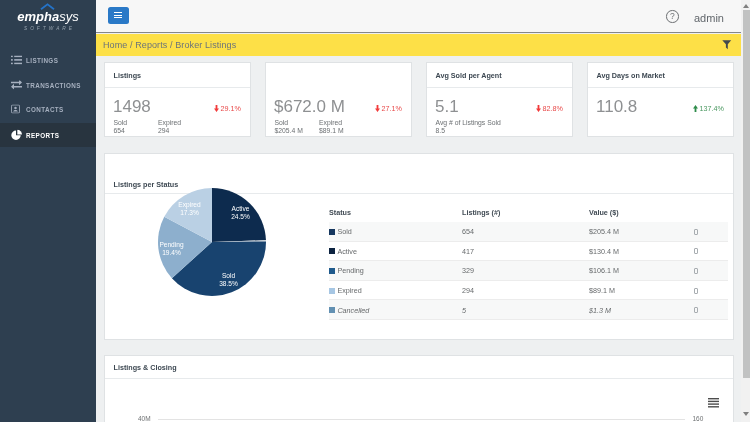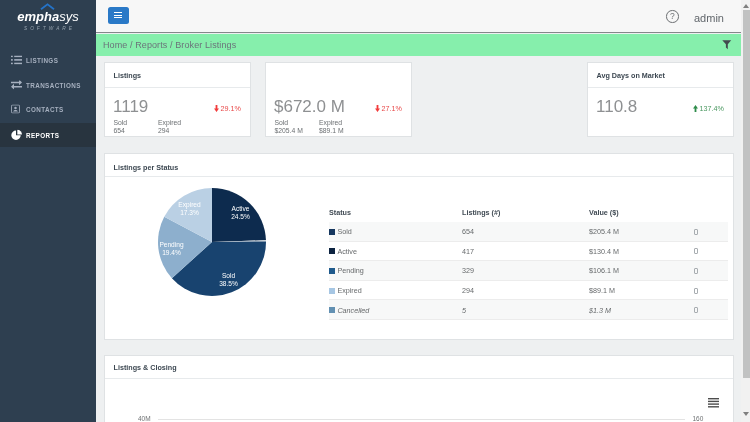--- a/index.html
+++ b/index.html
@@ -12,36 +12,36 @@
 .navitem .lbl { position:absolute; left:26px; top:50%; transform:translateY(-50%); }
 .navitem svg { position:absolute; left:11px; top:50%; transform:translateY(-50%); }
 .navitem.active { background:#28343f; color:#fff; }
 
 #topbar { left:96px; top:0; width:645px; height:33px; background:#f7f7f7; border-bottom:1px solid #85878a; }
 #hamb { left:107.5px; top:7.3px; width:21px; height:16.4px; background:#2a79c7; border-radius:2.5px; }
 #hamb i { position:absolute; left:6.7px; width:7.6px; height:1.2px; background:#fff; }
 #help { left:666px; top:10px; width:12.5px; height:12.5px; border:1px solid #6e7174; border-radius:50%; color:#6e7174; font-size:8.5px; text-align:center; line-height:10.8px; }
 #admin { left:694px; top:11.5px; font-size:11px; color:#62676c; }
 
-#crumbbar { left:96px; top:34px; width:645px; height:22px; background:#86efac; }
+#crumbbar { left:96px; top:34px; width:645px; height:22px; background:#fde047; }
 #crumb { left:7px; top:50%; transform:translateY(-50%); font-size:9px; letter-spacing:0.1px; color:#6b737a; }
 
 .card { position:absolute; background:#fff; border:1px solid #dfe2e4; }
 .chead { position:absolute; left:0; top:0; right:0; height:25px; border-bottom:1px solid #e7eaec; font-size:7.2px; font-weight:bold; color:#3d4852; }
 .chead span { position:absolute; left:8.5px; top:50%; transform:translateY(-50%); }
 .statcard { top:61.5px; width:147px; height:75.5px; }
 .bignum { position:absolute; left:8px; top:35.8px; font-size:17px; color:#8e9092; line-height:1; }
 .pct { position:absolute; right:9px; top:41px; font-size:7.2px; }
 .pct.red { color:#e84a4a; }
 .pct.green { color:#4a9860; }
 .sublabel { position:absolute; top:56.5px; font-size:6.8px; color:#6b6f72; }
 .subval { position:absolute; top:64px; font-size:6.8px; color:#6b6f72; }
 
 #statuscard { left:104px; top:152.5px; width:630px; height:187.5px; }
-#statuscard .chead { height:23.5px; }
+#statuscard .chead { height:23.5px;margin-top:17px; }
 #statuscard .chead span { top:9.4px; transform:none; }
 #closecard .chead { height:22.5px; }
 #closecard { left:104px; top:355px; width:630px; height:120px; }
 
 .trow { position:absolute; left:224px; width:399px; height:19.6px; border-bottom:1px solid #ececec; font-size:7.2px; color:#676a6c; }
 .trow.stripe { background:#f7f8f8; }
 .trow .sq { position:absolute; left:0.3px; top:6.8px; width:6px; height:6px; }
 .trow .c1 { position:absolute; left:8.4px; top:50%; transform:translateY(-50%); }
 .trow .c2 { position:absolute; left:133px; top:50%; transform:translateY(-50%); }
 .trow .c3 { position:absolute; left:260px; top:50%; transform:translateY(-50%); }
@@ -113,38 +113,49 @@
           <path d="M6,0 A4.7,4.7 0 0 1 10.7,4.7 L6,4.7 Z" fill="#fff" transform="translate(0.3,0.3)"></path>
         </svg>
       <span class="lbl">REPORTS</span>
     </div>
   </div>
 
   <div class="card statcard" style="left:104px;">
     <div class="chead">
         <span>Listings</span>
       </div>
-    <div class="bignum">1119</div>
+    <div class="bignum">1498</div>
     <div class="pct red"><svg width="5" height="7" viewBox="0 0 5 7" style="vertical-align:-1px">
           <path d="M1.6,0 L3.4,0 L3.4,3.4 L5,3.4 L2.5,7 L0,3.4 L1.6,3.4 Z" fill="#f23b3b"></path>
         </svg> 29.1%</div>
     <div class="sublabel" style="left:8.5px;">Sold</div>
       <div class="subval" style="left:8.5px;">654</div>
     <div class="sublabel" style="left:53px;">Expired</div>
       <div class="subval" style="left:53px;">294</div>
   </div>
   <div class="card statcard" style="left:265px;">
     <div class="bignum">$672.0 M</div>
     <div class="pct red"><svg width="5" height="7" viewBox="0 0 5 7" style="vertical-align:-1px">
           <path d="M1.6,0 L3.4,0 L3.4,3.4 L5,3.4 L2.5,7 L0,3.4 L1.6,3.4 Z" fill="#f23b3b"></path>
         </svg> 27.1%</div>
     <div class="sublabel" style="left:8.5px;">Sold</div>
       <div class="subval" style="left:8.5px;">$205.4 M</div>
     <div class="sublabel" style="left:53px;">Expired</div>
       <div class="subval" style="left:53px;">$89.1 M</div>
+  </div>
+  <div class="card statcard" style="left:426px;">
+    <div class="chead">
+        <span>Avg Sold per Agent</span>
+      </div>
+    <div class="bignum">5.1</div>
+    <div class="pct red"><svg width="5" height="7" viewBox="0 0 5 7" style="vertical-align:-1px">
+          <path d="M1.6,0 L3.4,0 L3.4,3.4 L5,3.4 L2.5,7 L0,3.4 L1.6,3.4 Z" fill="#f23b3b"></path>
+        </svg> 82.8%</div>
+    <div class="sublabel" style="left:8.5px;">Avg # of Listings Sold</div>
+      <div class="subval" style="left:8.5px;">8.5</div>
   </div>
   <div class="card statcard" style="left:587px;padding-left:41px;">
     <div class="chead">
         <span>Avg Days on Market</span>
       </div>
     <div class="bignum">110.8</div>
     <div class="pct green"><svg width="5" height="7" viewBox="0 0 5 7" style="vertical-align:-1px">
           <path d="M1.6,7 L3.4,7 L3.4,3.6 L5,3.6 L2.5,0 L0,3.6 L1.6,3.6 Z" fill="#2e8c4a"></path>
         </svg> 137.4%</div>
   </div>

